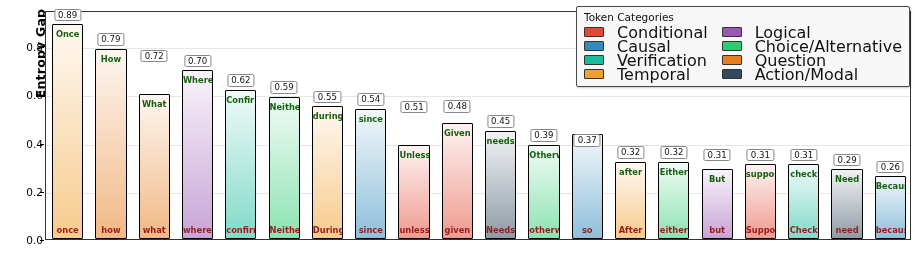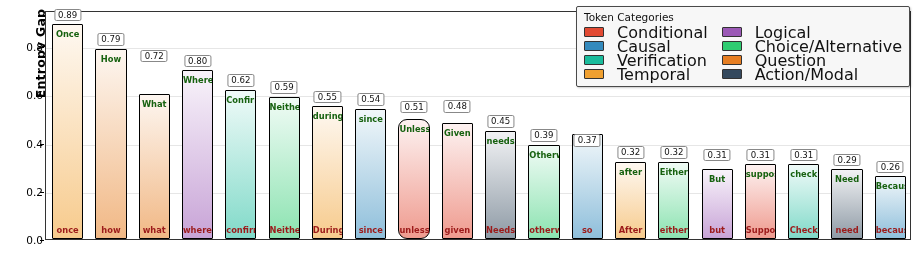--- a/index.html
+++ b/index.html
@@ -225,21 +225,21 @@
             <div class="bar-toplabel" style="top: 4px;">What</div>
             <div class="bar-baselabel">what</div>
           </div>
           <div class="bar-value" style="bottom: 176.558px;">0.72</div>
         </div>
         <div class="bar-slot" style="left: 135.962px; width: 31.176px; height: 229px;">
           <div class="bar" style="height: 168.737px; background: linear-gradient(rgb(248, 243, 250) 0%, rgb(200, 164, 215) 100%);">
             <div class="bar-toplabel" style="top: 4px;">Whereas</div>
             <div class="bar-baselabel">whereas</div>
           </div>
-          <div class="bar-value" style="bottom: 171.737px;">0.80</div>
+          <div class="bar-value" style="bottom: 171.737px;">0.70</div>
         </div>
         <div class="bar-slot" style="left: 179.262px; width: 31.176px; height: 229px;">
           <div class="bar" style="height: 149.453px; background: linear-gradient(rgb(239, 250, 248) 0%, rgb(129, 218, 201) 100%);">
             <div class="bar-toplabel" style="top: 4px;">Confirm</div>
             <div class="bar-baselabel">confirm</div>
           </div>
           <div class="bar-value" style="bottom: 152.453px;">0.62</div>
         </div>
         <div class="bar-slot" style="left: 222.562px; width: 31.176px; height: 229px;">
           <div class="bar" style="height: 142.221px; background: linear-gradient(rgb(240, 251, 245) 0%, rgb(140, 227, 177) 100%);">
@@ -256,21 +256,21 @@
           <div class="bar-value" style="bottom: 135.579px;">0.55</div>
         </div>
         <div class="bar-slot" style="left: 309.162px; width: 31.176px; height: 229px;">
           <div class="bar" style="height: 130.168px; background: linear-gradient(rgb(241, 247, 250) 0%, rgb(143, 191, 219) 100%);">
             <div class="bar-toplabel" style="top: 4px;">since</div>
             <div class="bar-baselabel">since</div>
           </div>
           <div class="bar-value" style="bottom: 133.168px;">0.54</div>
         </div>
         <div class="bar-slot" style="left: 352.462px; width: 31.176px; height: 229px;">
-          <div class="bar" style="height: 120px; background: linear-gradient(rgb(253, 242, 241) 0%, rgb(239, 155, 143) 100%); border-radius: 9px;">
+          <div class="bar" style="height: 94px; background: linear-gradient(rgb(253, 242, 241) 0%, rgb(239, 155, 143) 100%);">
             <div class="bar-toplabel" style="top: 4px;">Unless</div>
             <div class="bar-baselabel">unless</div>
           </div>
           <div class="bar-value" style="bottom: 125.937px;">0.51</div>
         </div>
         <div class="bar-slot" style="left: 395.762px; width: 31.176px; height: 229px;">
           <div class="bar" style="height: 115.705px; background: linear-gradient(rgb(253, 242, 241) 0%, rgb(239, 155, 143) 100%);">
             <div class="bar-toplabel" style="top: 4px;">Given</div>
             <div class="bar-baselabel">given</div>
           </div>

